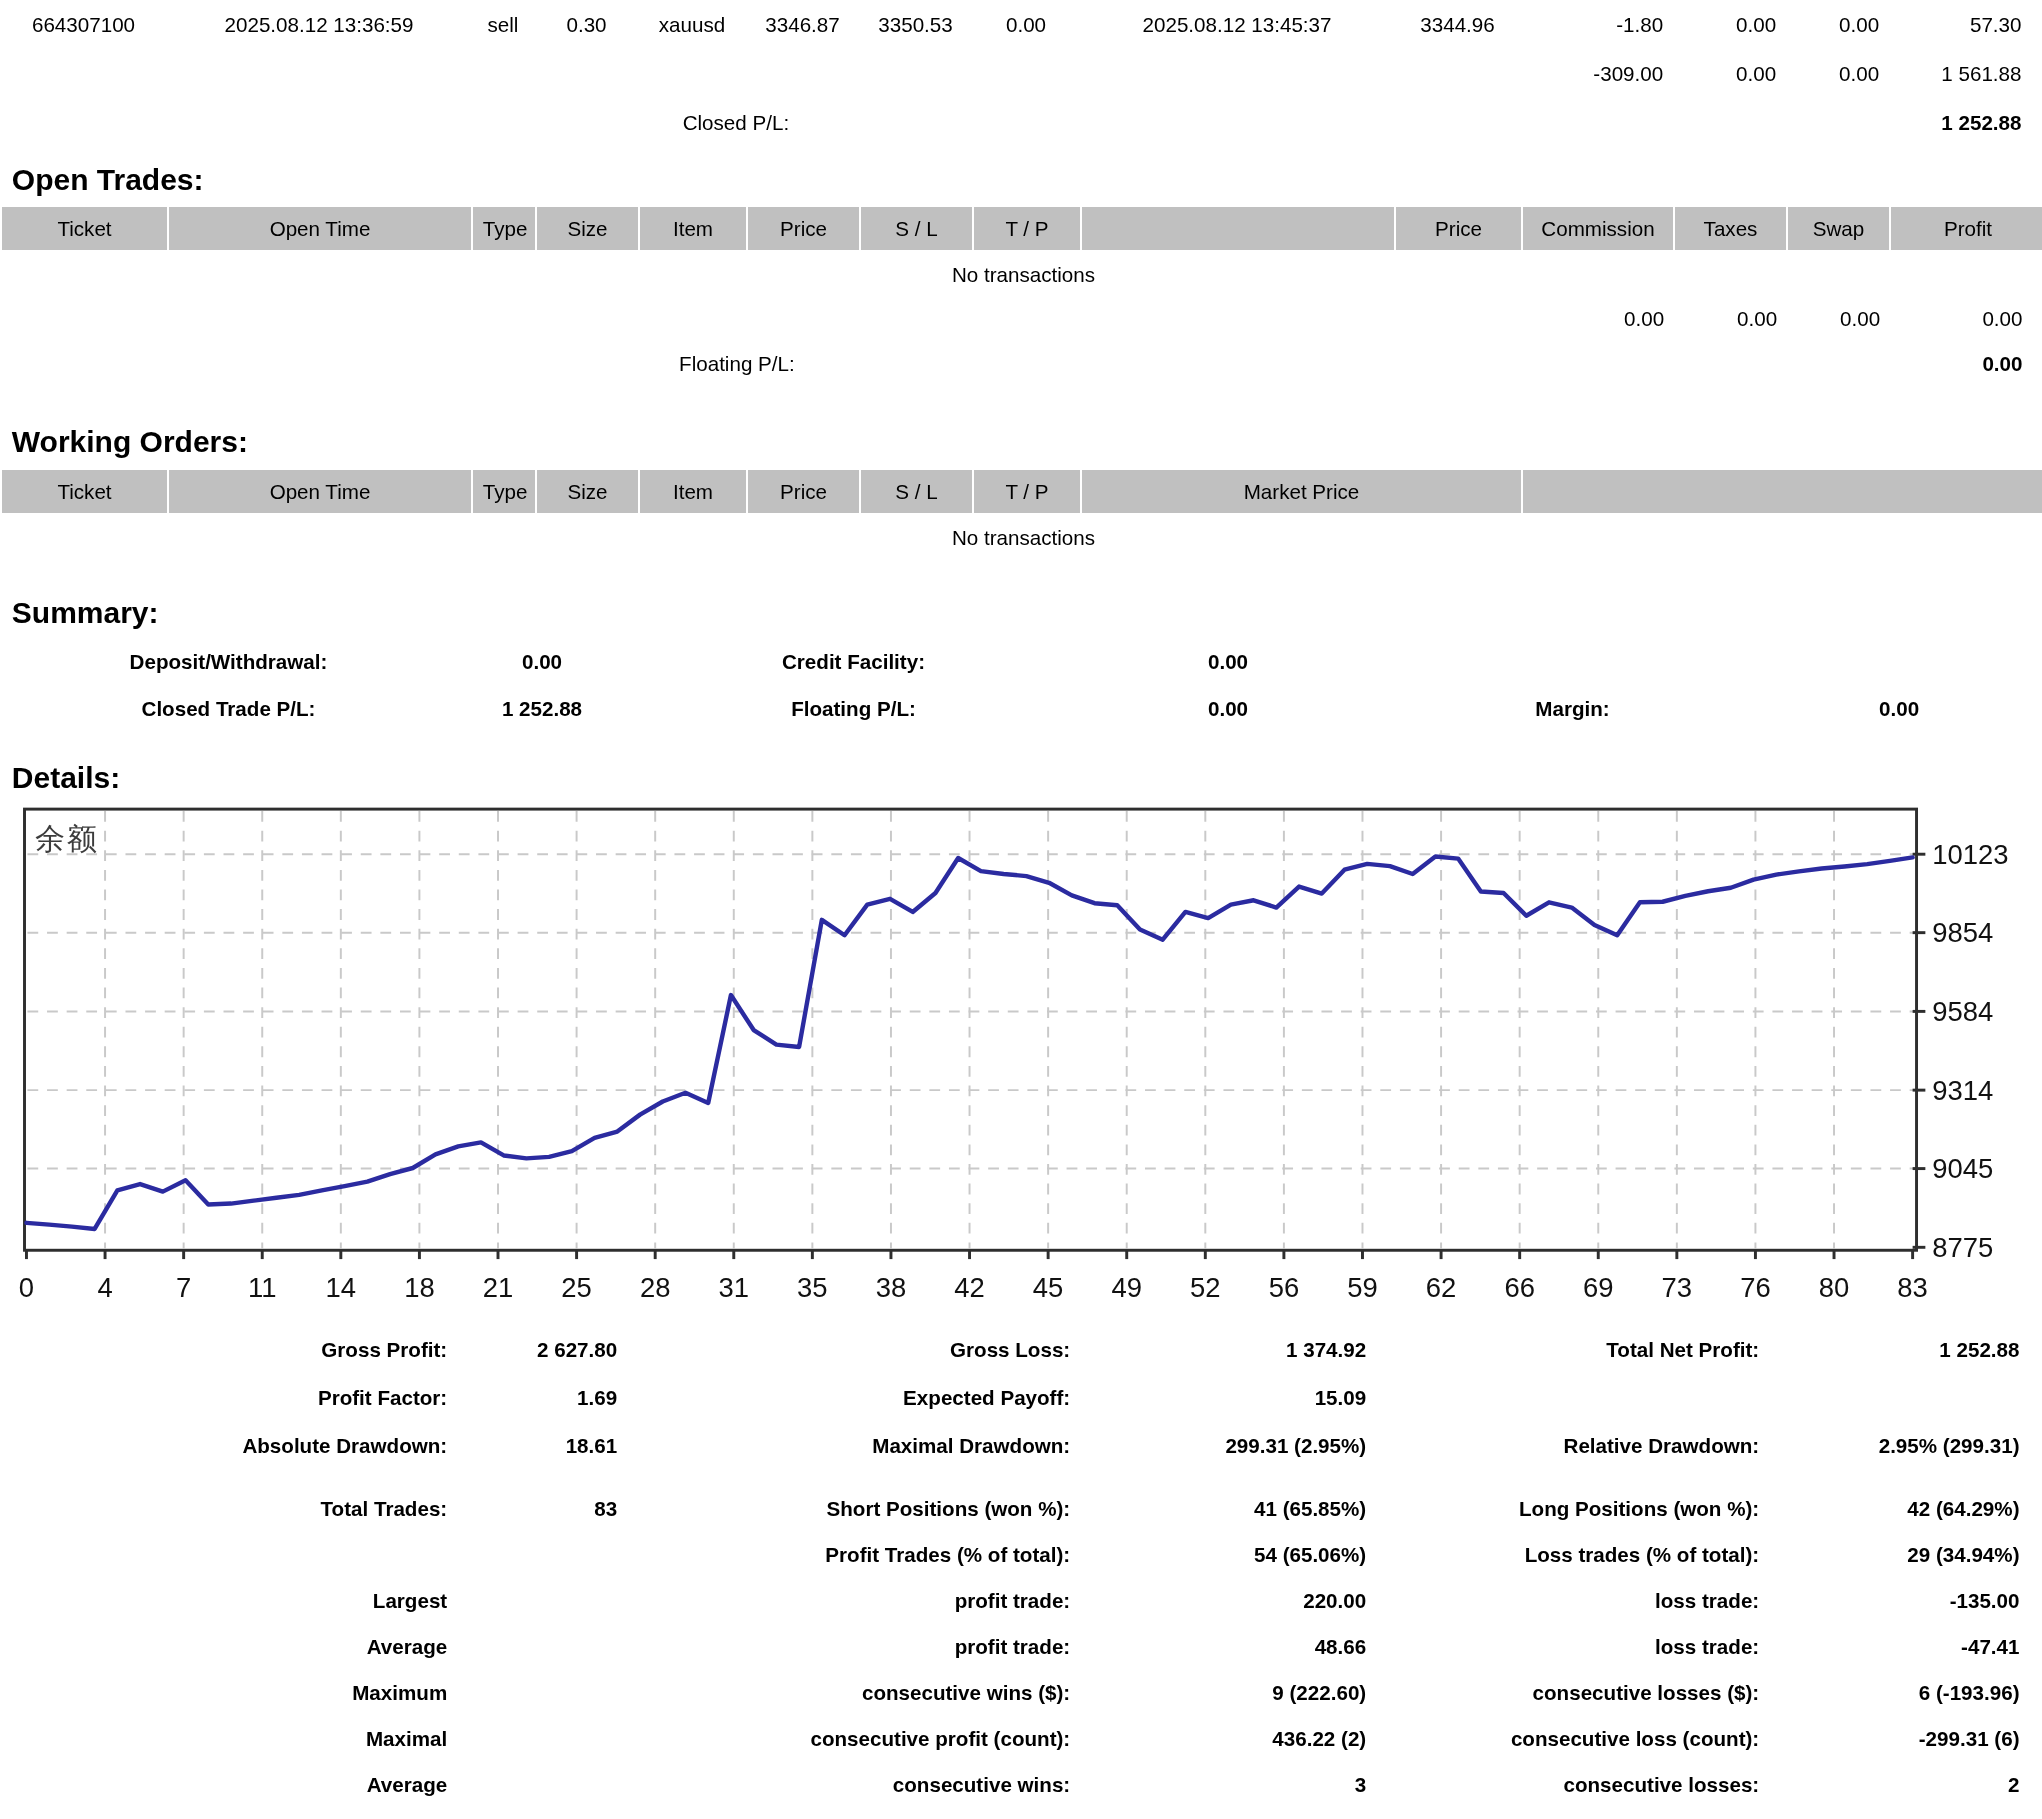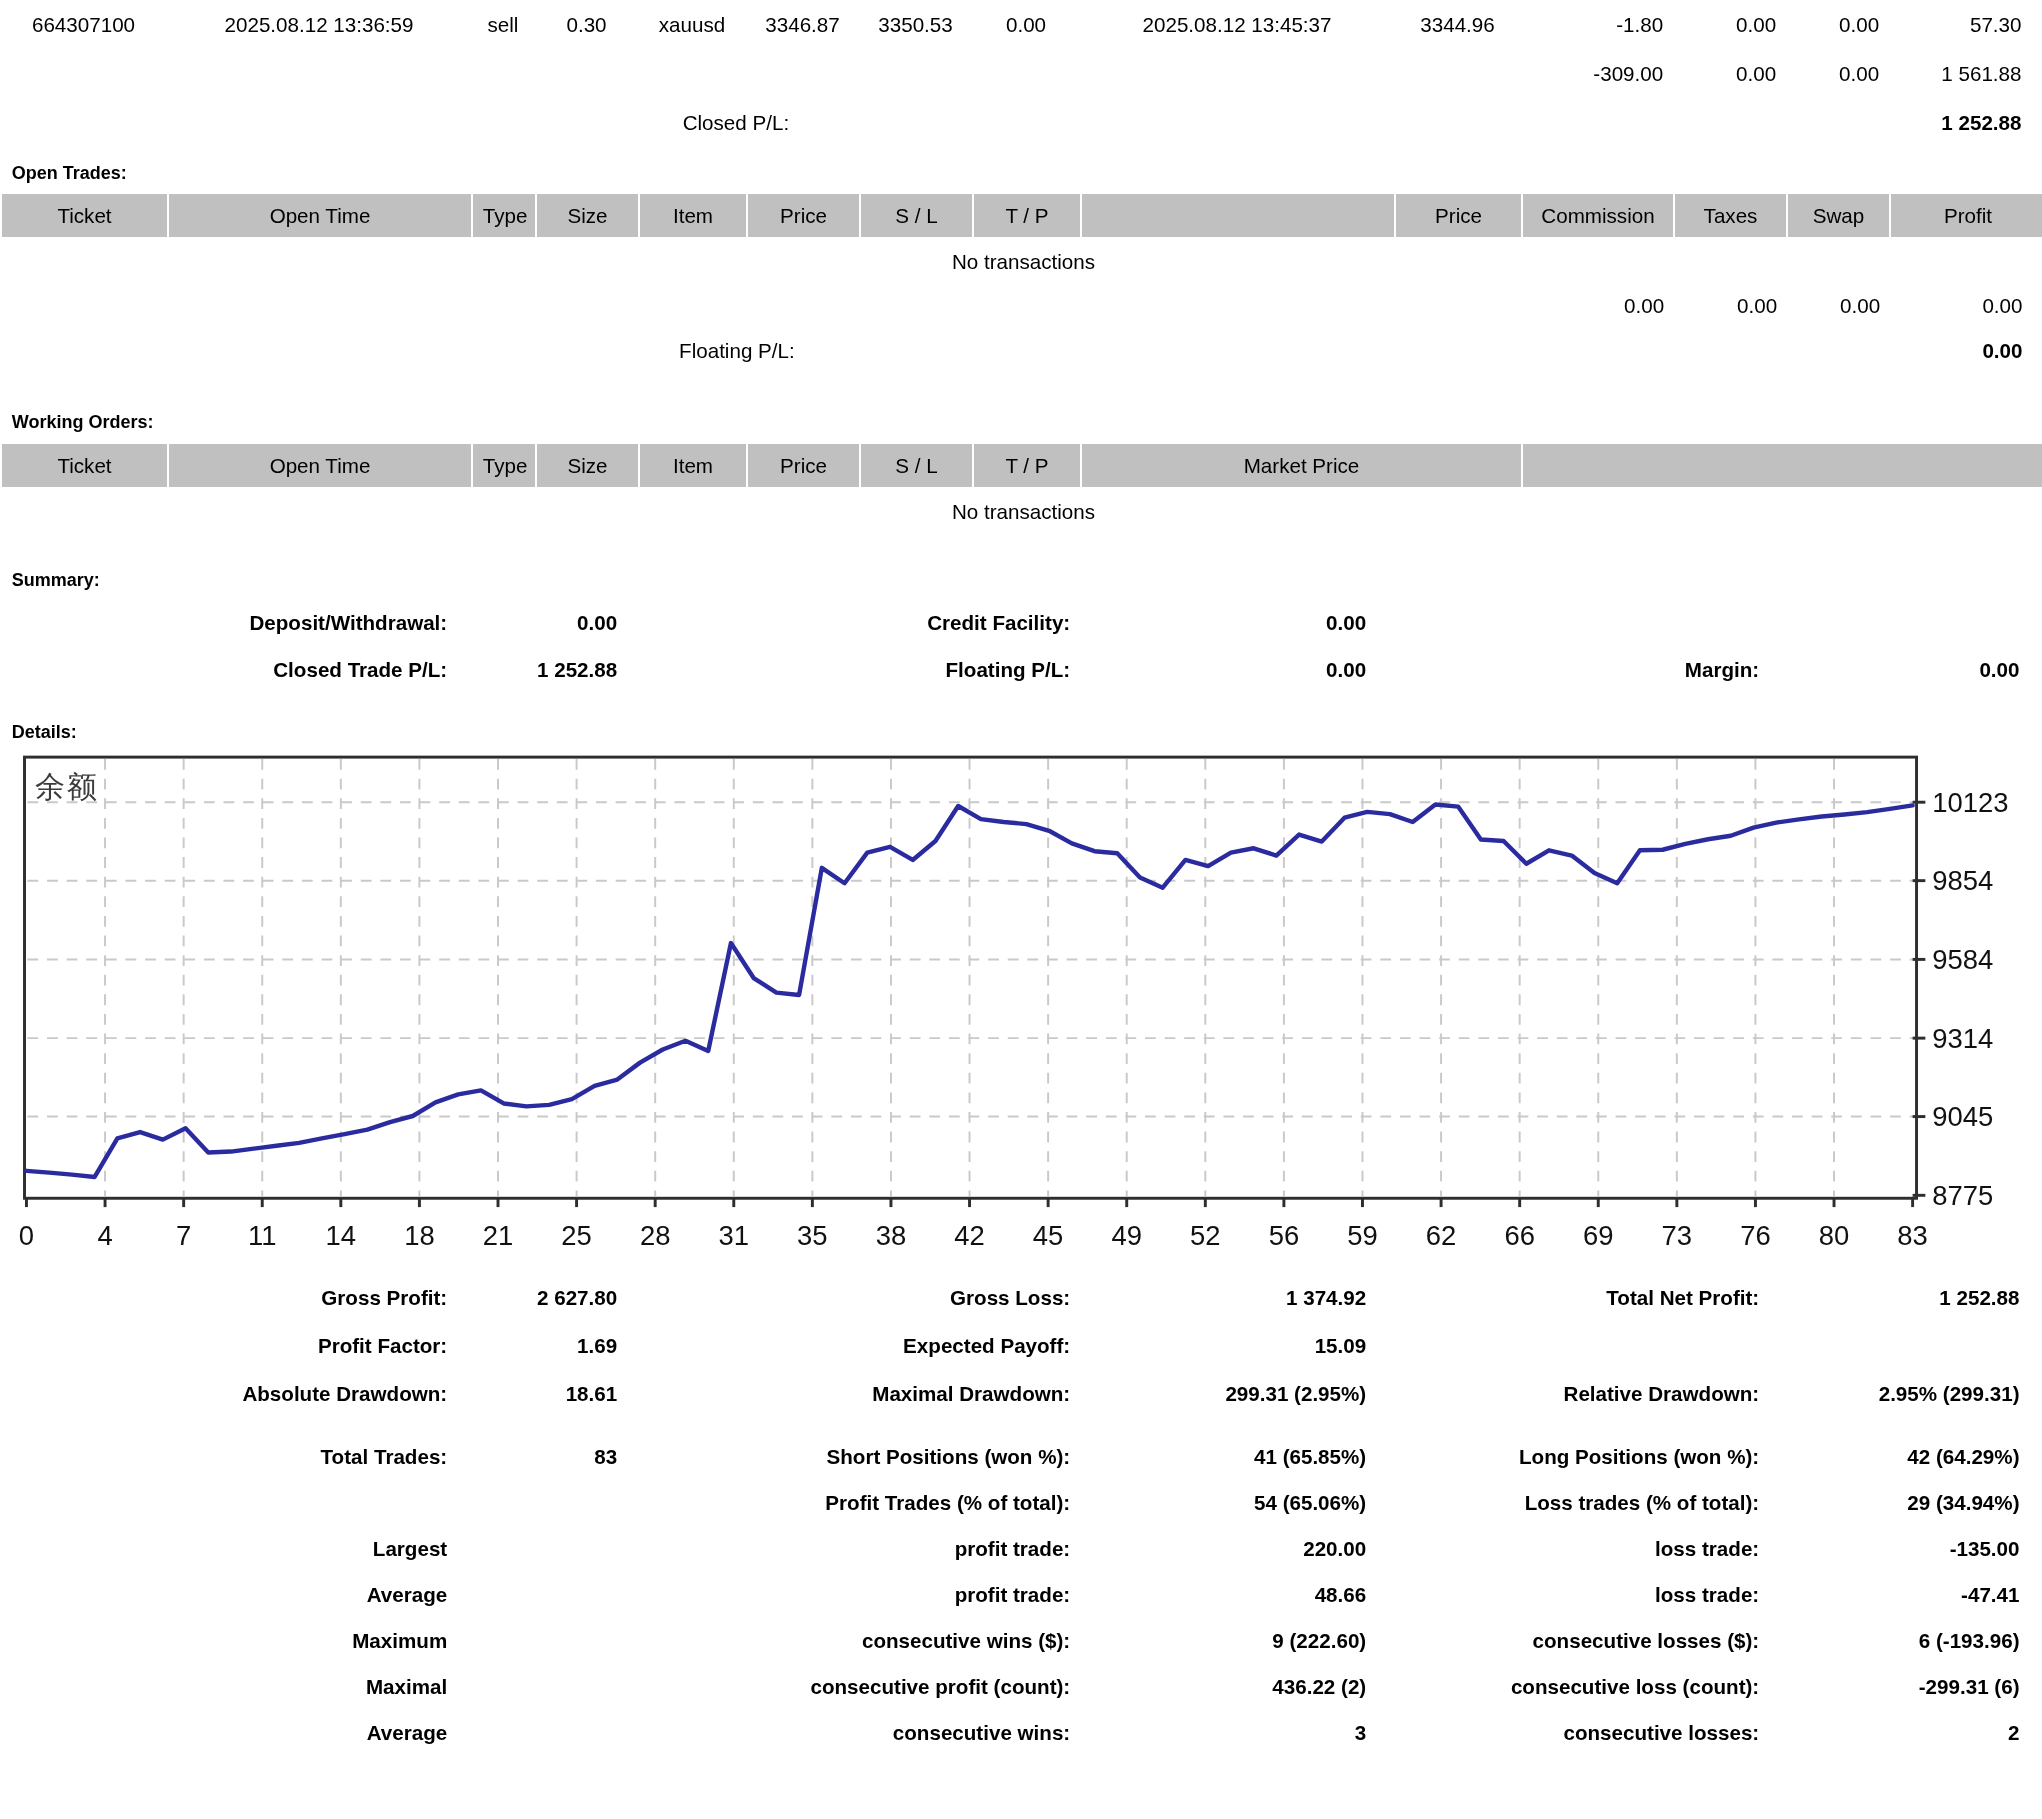--- a/index.html
+++ b/index.html
@@ -9,23 +9,23 @@
   td{padding:0 9.8px;white-space:nowrap;overflow:hidden;height:45px}
   .trades td{height:49px}
   .thead td{background:#c0c0c0;border:2.9px solid #fff;border-top-width:3.9px;border-bottom-width:3.9px;
             text-align:center;height:43px}
   .ctr{text-align:center}
   .num{text-align:right}
   .lastcol{padding-right:23.5px}
   .bold{font-weight:bold}
   .pl-label{font-weight:normal;text-align:center;padding-right:59px}
   .notrans td{text-align:center;height:43px}
-  .section-title{font-weight:bold;font-size:18px;margin:17.6px 0 7.8px 11.8px}
+  .section-title{font-weight:bold;font-size:30px;margin:17.6px 0 7.8px 11.8px}
   .t-open{margin-top:15.7px}.t-work{margin-top:39px}.t-sum{margin-top:37px}.t-det{margin-top:29px}
-  .sumtable td{height:47px;font-weight:bold;text-align:right}
+  .sumtable td{height:47px;font-weight:bold;text-align:center}
   .stats td{height:48px;font-weight:bold;text-align:right}
   .stats tr.small td{height:46px}
   .gap td{height:15.7px}
   #chart-wrap{position:relative;margin-top:11.8px}
   #chart-label{position:absolute;left:35px;top:11.8px;font-size:30px;color:#3c3c3c;letter-spacing:2px}
   svg text{font-family:"Liberation Sans",sans-serif}
 </style>
 </head>
 <body>
 

